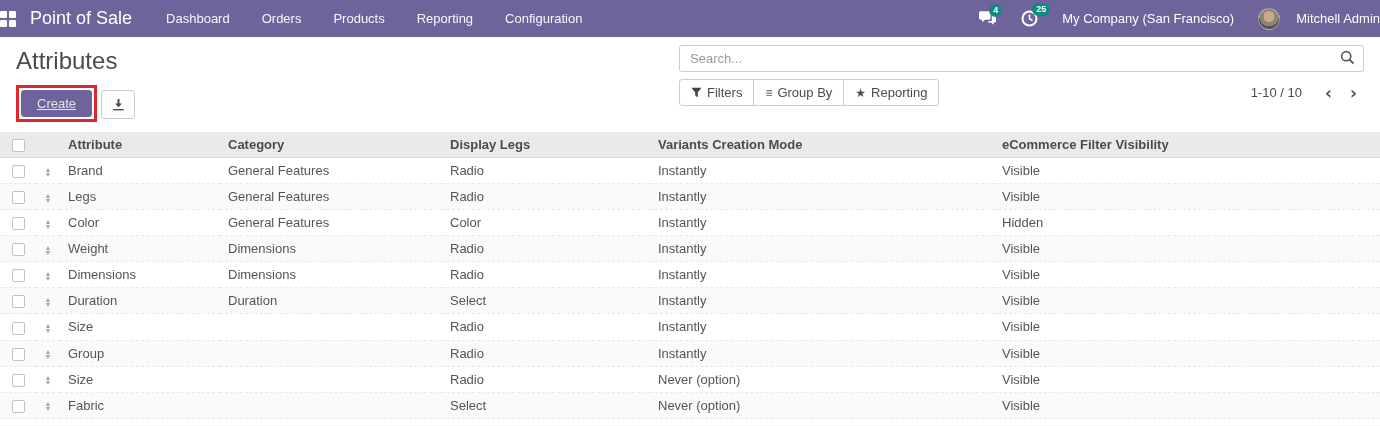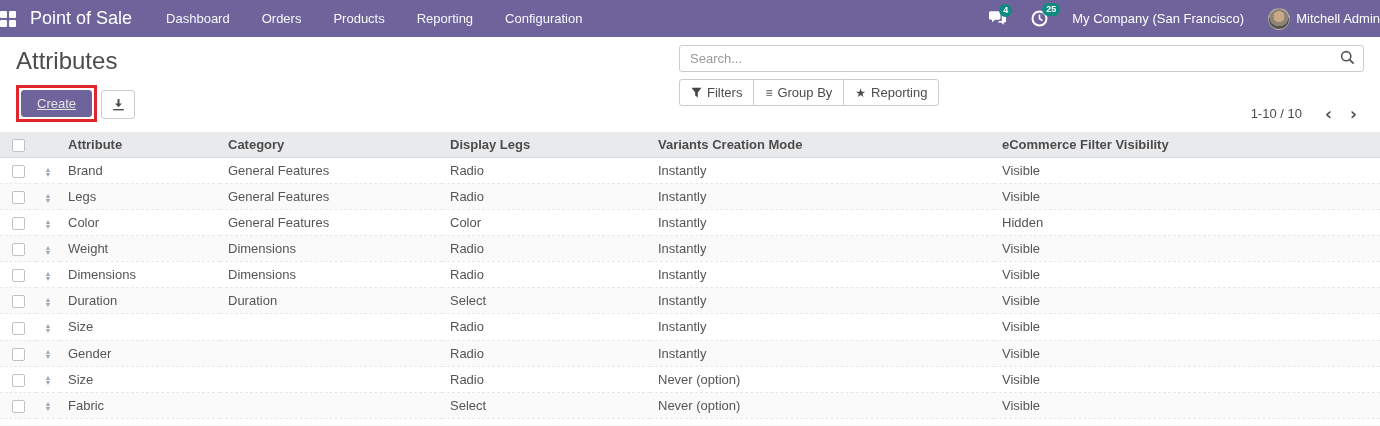--- a/index.html
+++ b/index.html
@@ -13,21 +13,21 @@
     gap: 2px; cursor: pointer; margin-right: 14px; }
   .apps-grid span { background: #fff; border-radius: 1px; display: block; }
   .app-name { font-size: 18px; font-weight: 400; margin-right: 34px; white-space: nowrap; cursor: pointer; }
   .nav-menus { display: flex; gap: 32px; font-size: 13px; }
   .nav-menus span { cursor: pointer; opacity: 0.95; }
   .nav-right { margin-left: auto; display: flex; align-items: center; gap: 24px; font-size: 13px; }
   .icon-badge-wrap { position: relative; cursor: pointer; display: flex; align-items: center; }
   .count-badge { position: absolute; top: -7px; left: 11px; background: var(--badge); color: #fff;
     font-size: 9px; font-weight: bold; padding: 1px 4px; border-radius: 8px; line-height: 11px; }
   .company-name, .user-name { cursor: pointer; white-space: nowrap; }
-  .user-wrap { display: flex; align-items: center; gap: 6px; cursor: pointer; }
+  .user-wrap { display: flex; align-items: center; gap: 16px; cursor: pointer; }
   .avatar { width: 22px; height: 22px; border-radius: 50%;
     background: radial-gradient(circle at 50% 38%, #c9a98a 0 34%, #8d8377 35% 60%, #55504a 61% 100%);
     border: 1px solid rgba(255,255,255,.4); }
 
   
   .control-panel { display: flex; padding: 8px 16px 6px 16px; }
   .cp-left { flex: 1; }
   .page-title { font-size: 24px; font-weight: 400; color: #4c4c4c; margin: 2px 0 10px; }
   .buttons-row { display: flex; align-items: flex-start; }
   .annotation-box { border: 3px solid var(--annotation); padding: 2px; display: inline-block; }
@@ -37,21 +37,21 @@
     height: 29px; margin: 5px 0 0 4px; cursor: pointer; display: flex; align-items: center; justify-content: center; }
 
   .cp-right { width: 685px; flex: none; }
   .search-box { position: relative; }
   .search-input { width: 100%; height: 27px; border: 1px solid #ccc; border-radius: 3px;
     font-size: 13px; padding: 0 30px 0 10px; color: #4c4c4c; outline: none;
     font-family: "Liberation Sans", "DejaVu Sans", sans-serif; }
   .search-input::placeholder { color: #9a9a9a; }
   .search-icon { position: absolute; right: 9px; top: 5px; cursor: pointer; }
 
-  .filters-row { display: flex; align-items: flex-start; margin-top: 7px; flex-direction: column; }
+  .filters-row { display: flex; align-items: center; margin-top: 7px; }
   .btn-group { display: inline-flex; }
   .btn-filter { background: #fff; border: 1px solid #ccc; font-size: 13px; color: #4c4c4c;
     padding: 5px 11px; margin-left: -1px; cursor: pointer; display: flex; align-items: center; gap: 5px;
     font-family: "Liberation Sans", "DejaVu Sans", sans-serif; }
   .btn-group .btn-filter:first-child { border-radius: 3px 0 0 3px; margin-left: 0; }
   .btn-group .btn-filter:last-child { border-radius: 0 3px 3px 0; }
   .glyph { font-size: 12px; color: #555; }
   .star { font-size: 12px; color: #4c4c4c; }
 
   .pager { margin-left: auto; display: flex; align-items: center; gap: 4px; font-size: 13px; color: #4c4c4c; }
@@ -284,21 +284,21 @@
         <td>Radio</td>
         <td>Instantly</td>
         <td>Visible</td>
       </tr>
       <tr>
         <td class="col-check"><span class="cb"></span></td>
         <td class="col-handle"><span class="handle">
             <span>▲</span>
             <span>▼</span>
           </span></td>
-        <td>Gender</td>
+        <td>Group</td>
         <td></td>
         <td>Radio</td>
         <td>Instantly</td>
         <td>Visible</td>
       </tr>
       <tr>
         <td class="col-check"><span class="cb"></span></td>
         <td class="col-handle"><span class="handle">
             <span>▲</span>
             <span>▼</span>

